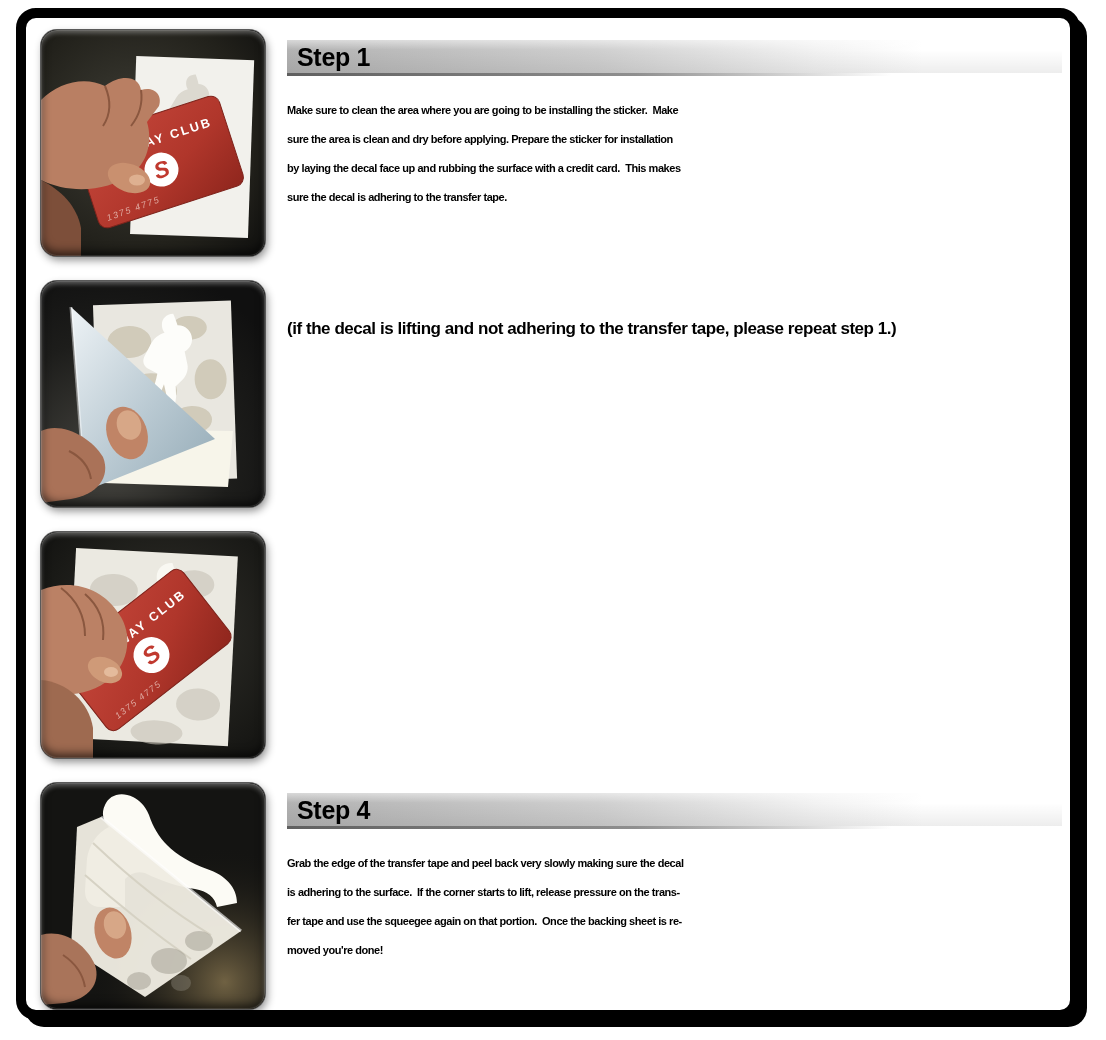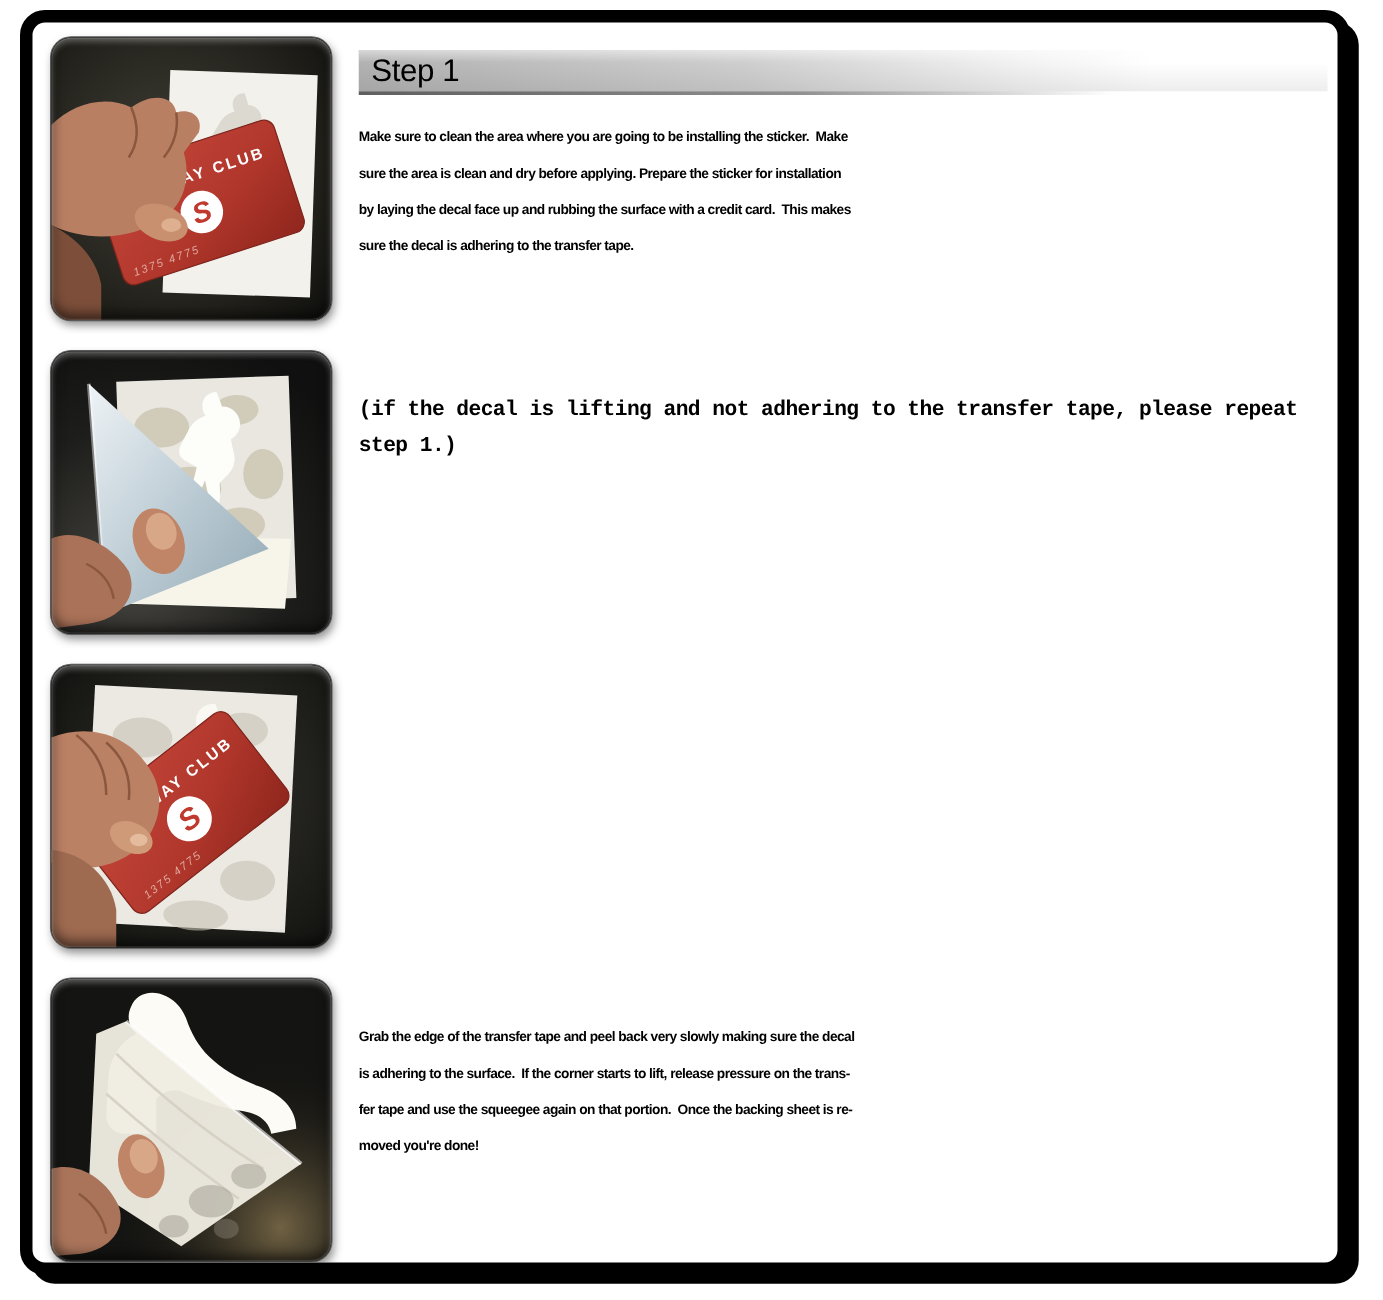--- a/index.html
+++ b/index.html
@@ -29,30 +29,30 @@
     width:775px;max-width:100%;height:33px;position:relative;
     background:
       linear-gradient(180deg,rgba(255,255,255,.50) 0%,rgba(255,255,255,0) 30%,rgba(0,0,0,.07) 100%),
       linear-gradient(90deg,#b2b2b2 0%,#cfcfcf 40%,#f2f2f2 68%,#ffffff 82%);
   }
   .bar::after{
     content:"";position:absolute;left:0;right:0;bottom:-3px;height:3px;
     background:linear-gradient(90deg,#5f5f5f 0%,#8f8f8f 45%,rgba(255,255,255,0) 78%);
   }
   .bar-title{
-    font-size:25px;font-weight:normal;letter-spacing:-.3px;
+    font-size:25px;font-weight:bold;letter-spacing:-.3px;
     padding:2px 0 0 10px;line-height:31px;
   }
   .step-body{
     margin-top:23px;font-size:11px;font-weight:bold;line-height:29px;
     letter-spacing:-.45px;white-space:pre-wrap;max-width:790px;
   }
   .step-note{
     margin-top:23px;font-size:17px;font-weight:bold;line-height:29px;
-    letter-spacing:-.45px;white-space:pre-wrap;max-width:790px;font-family:Liberation Mono, monospace;
+    letter-spacing:-.45px;white-space:pre-wrap;max-width:790px;
   }
   .card-brand{font-weight:bold;letter-spacing:2.2px;}
   .card-digits{font-style:italic;letter-spacing:1.5px;}
 </style>
 </head>
 <body>
 
 <div class="sheet">
 
   <div class="row">
@@ -217,20 +217,23 @@
         </g>
         <g>
           <ellipse cx="72" cy="150" rx="18" ry="26" fill="#c08466" transform="rotate(-15 72 150)"></ellipse>
           <ellipse cx="74" cy="142" rx="11" ry="14" fill="#d9ab8b" opacity=".9" transform="rotate(-14 74 142)"></ellipse>
           <path fill="#a9745a" d="M0,152 C22,146 44,160 54,182 C60,200 48,216 24,220 L0,222 Z"></path>
           <path fill="none" stroke="#8a573f" stroke-width="2" d="M22,172 C34,180 42,192 44,204"></path>
         </g>
       </svg>
     </div>
     <div class="text-col">
+      <div class="bar">
+        <div class="bar-title">Step 4</div>
+      </div>
       <div class="step-body">Grab the edge of the transfer tape and peel back very slowly making sure the decal
 is adhering to the surface.  If the corner starts to lift, release pressure on the trans-
 fer tape and use the squeegee again on that portion.  Once the backing sheet is re-
 moved you're done!</div>
     </div>
   </div>
 
 </div>
 
 </body></html>

